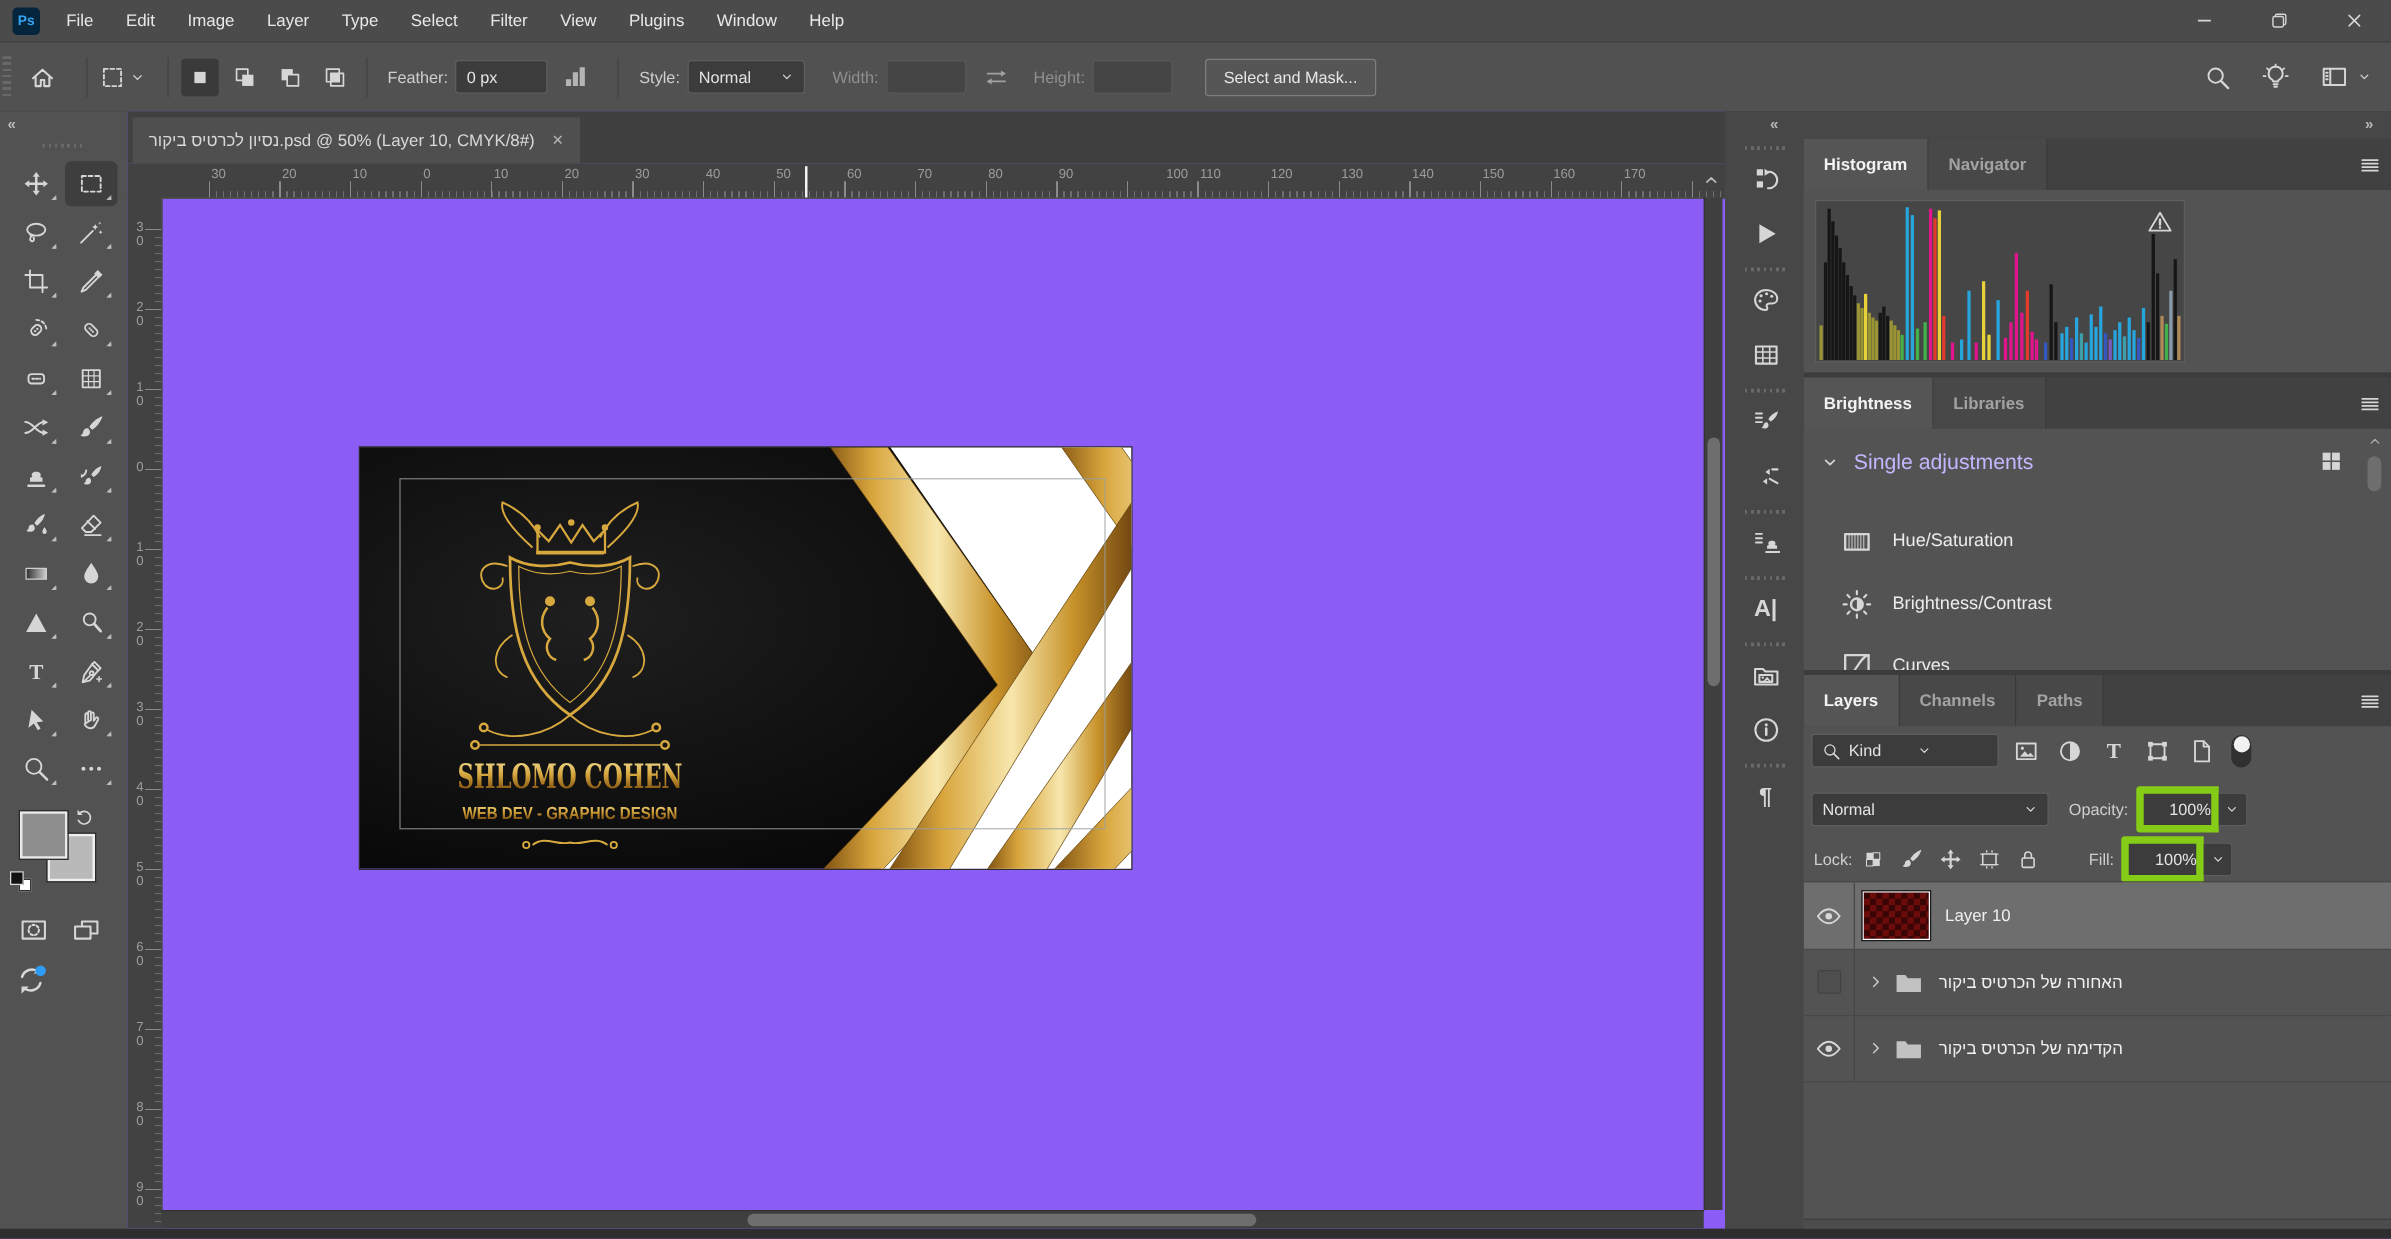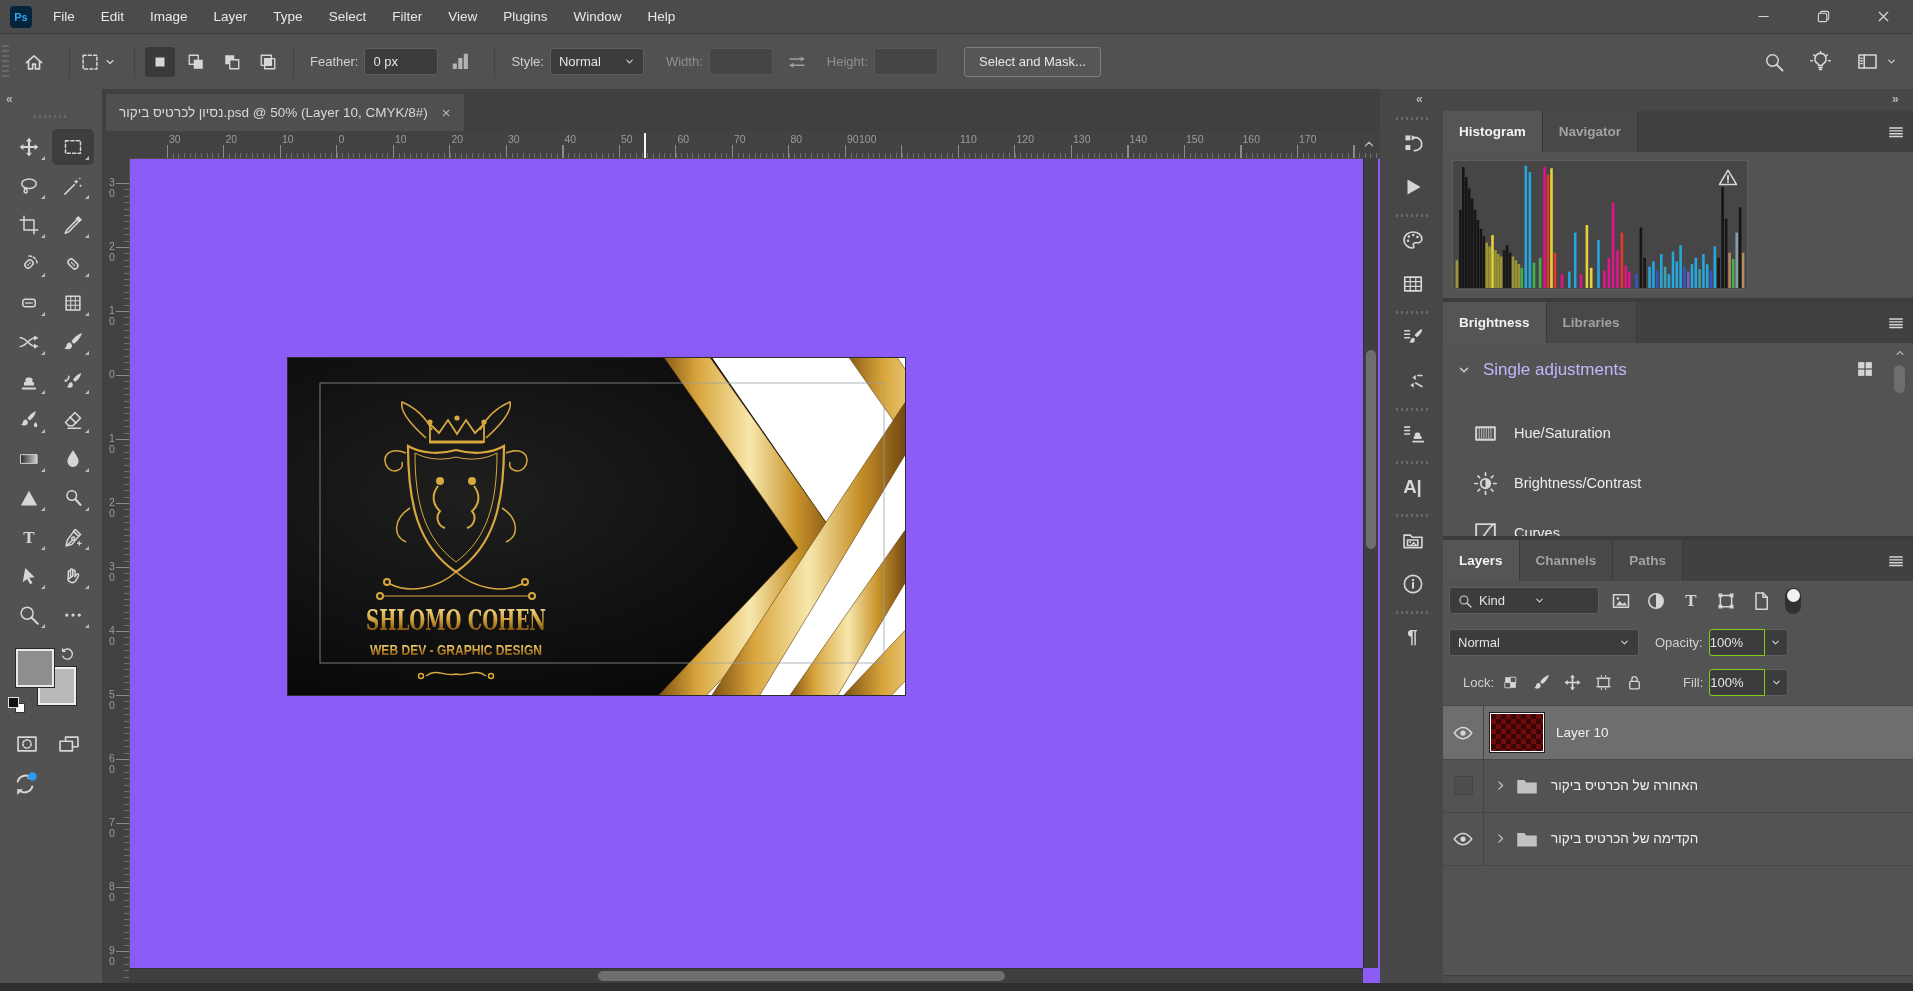--- a/index.html
+++ b/index.html
@@ -53,21 +53,21 @@
   .grip-h{width:34px;height:3px;margin:6px auto 2px auto;background:repeating-linear-gradient(90deg,#696969 0 2px,transparent 2px 5px)}
   .railbtn{width:44px;height:42px;margin:2px auto;display:flex;align-items:center;justify-content:center;border-radius:4px}
   .railbtn .icon{width:22px;height:22px}
   .ptabbar{position:absolute;left:63px;width:470px;height:41px;background:#414141;display:flex;align-items:flex-end}
   .ptab{height:41px;padding:0 16px;display:flex;align-items:center;font-weight:700;font-size:13.5px;color:#a2a2a2;background:#484848;border-right:1px solid #3a3a3a}
   .ptab.active{background:#555555;color:#f2f2f2}
   .pcontent{position:absolute;left:63px;width:470px;background:#535353;overflow:hidden}
   .pdivider{position:absolute;left:63px;width:470px;height:4px;background:#3c3c3c}
   .adj-item{position:absolute;left:30px;display:flex;align-items:center;gap:16px;height:36px;color:#ececec;font-size:14.5px}
   .adj-item .icon{width:25px;height:25px}
-  .valbox{background:#3c3c3c;border:1px solid #84cc16;border-radius:3px 0 0 3px;height:25px;display:flex;align-items:center;justify-content:flex-start;color:#e4e4e4}
+  .valbox{background:#3c3c3c;border:6px solid #84cc16;border-radius:3px 0 0 3px;height:25px;display:flex;align-items:center;justify-content:flex-end;color:#e4e4e4}
   .chevbox{background:#3c3c3c;border:1px solid #5e5e5e;border-left:none;border-radius:0 3px 3px 0;height:25px;width:22px;display:flex;align-items:center;justify-content:center}
   .lrow{position:absolute;left:0;width:470px;height:53px;display:flex;align-items:center;border-bottom:1px solid #484848;color:#f0f0f0;font-size:13.5px}
   .lrow.selected{background:#6e6e6e}
   .eyecell{width:40px;height:100%;display:flex;align-items:center;justify-content:center;border-right:1px solid #464646}
   .eyecell .icon{width:20px;height:20px}
   .eye-empty{width:17px;height:17px;background:#4e4e4e;border:1px solid #434343;border-radius:2px}
   .thumb-red{width:52px;height:37px;margin-left:6px;border:1.5px solid #fff;outline:1px solid #1d1d1d;
      background-color:#3a0505;
      background-image:linear-gradient(45deg,#6e0c0c 25%,transparent 25%,transparent 75%,#6e0c0c 75%),linear-gradient(45deg,#6e0c0c 25%,transparent 25%,transparent 75%,#6e0c0c 75%);
      background-size:10px 10px;background-position:0 0,5px 5px}
@@ -518,21 +518,21 @@
         <span class="hlab" style="left: 207.5px;">0</span>
         <span class="hlab" style="left: 264px;">10</span>
         <span class="hlab" style="left: 320.5px;">20</span>
         <span class="hlab" style="left: 377px;">30</span>
         <span class="hlab" style="left: 433.5px;">40</span>
         <span class="hlab" style="left: 490px;">50</span>
         <span class="hlab" style="left: 546.5px;">60</span>
         <span class="hlab" style="left: 603px;">70</span>
         <span class="hlab" style="left: 659.5px;">80</span>
         <span class="hlab" style="left: 716px;">90</span>
-        <span class="hlab" style="left: 728px;">100</span>
+        <span class="hlab" style="left: 802px;">100</span>
         <span class="hlab" style="left: 829px;">110</span>
         <span class="hlab" style="left: 885.5px;">120</span>
         <span class="hlab" style="left: 942px;">130</span>
         <span class="hlab" style="left: 998.5px;">140</span>
         <span class="hlab" style="left: 1055px;">150</span>
         <span class="hlab" style="left: 1111.5px;">160</span>
         <span class="hlab" style="left: 1168px;">170</span>
       </div>
     <div class="abs" style="left:542px;top:44px;width:2px;height:25px;background:#f2f2f2"></div>
     <div class="ruler abs" id="v-ruler" style="left:0;top:69px;width:27px;height:833px;border-right:1px solid #505050;
@@ -998,21 +998,21 @@
         <div class="chevbox">
             <span class="icon" id="op-chev" style="width:11px;height:11px">
               <svg viewBox="0 0 16 16">
                 <path d="M4 6 8 10l4-4" stroke-width="1.5"></path>
               </svg>
             </span>
           </div>
       </div>
 
       <div class="abs" style="left:8px;top:88px;display:flex;align-items:center">
-        <span class="olabel" style="margin:0 8px 0 12px">Lock:</span>
+        <span class="olabel" style="margin:0 8px 0 0">Lock:</span>
         <div id="lock-icons" style="display:flex;gap:14px;align-items:center">
             <span class="icon" style="width: 17px; height: 17px;">
               <svg viewBox="0 0 16 16">
                 <rect class="f" x="3" y="3" width="5" height="5"></rect>
                 <rect x="8" y="3" width="5" height="5" stroke-width=".8"></rect>
                 <rect x="3" y="8" width="5" height="5" stroke-width=".8"></rect>
                 <rect class="f" x="8" y="8" width="5" height="5"></rect>
               </svg>
             </span>
             <span class="icon" style="width: 17px; height: 17px;">

